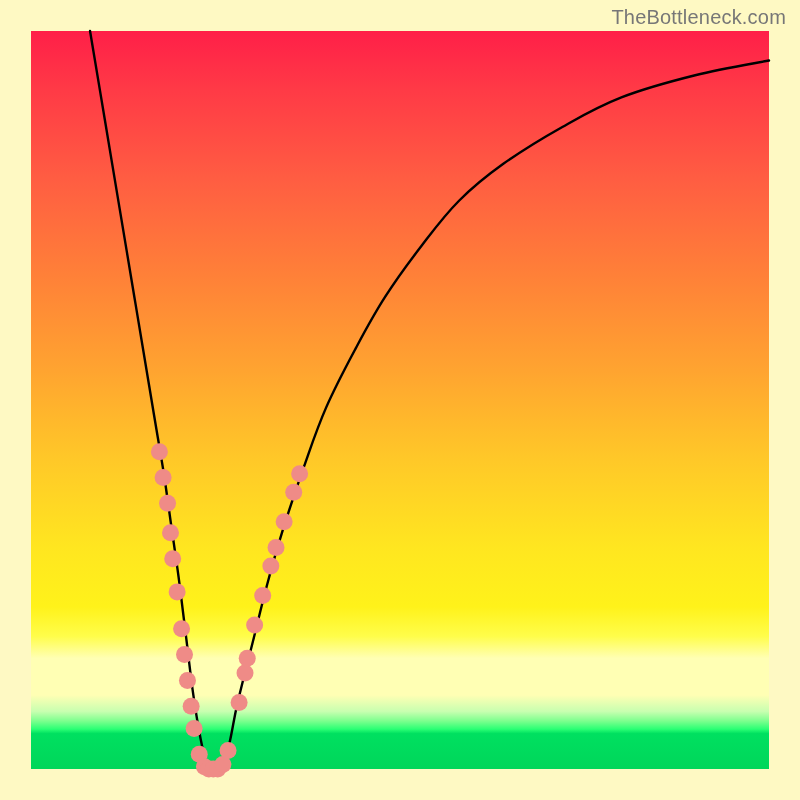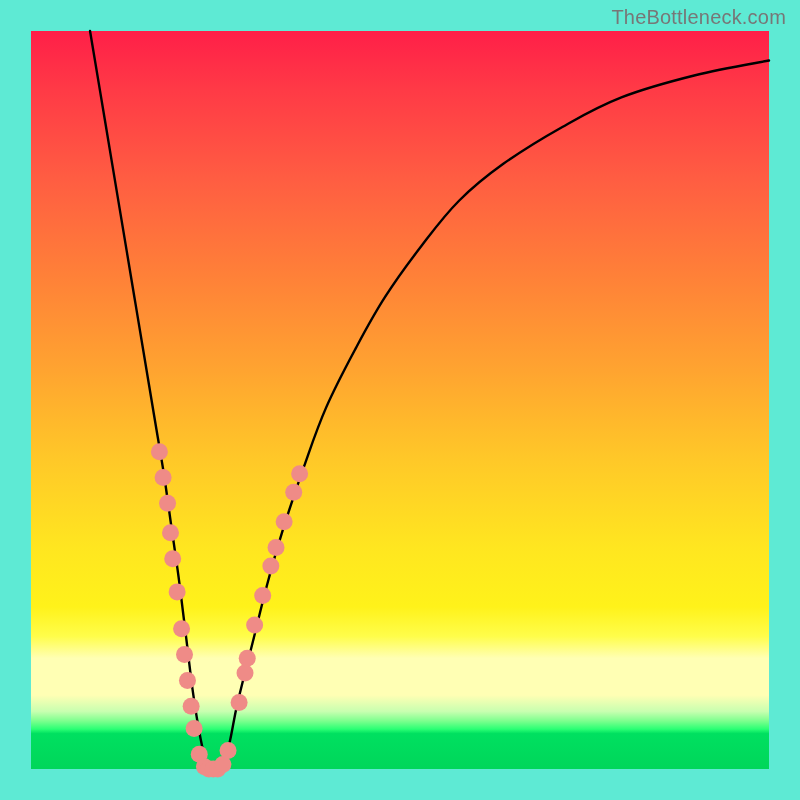--- a/index.html
+++ b/index.html
@@ -7,21 +7,21 @@
     padding: 0;
     width: 800px;
     height: 800px;
     background: #000;
     overflow: hidden;
     font-family: Arial, Helvetica, sans-serif;
   }
   .frame {
     position: absolute;
     inset: 0;
-    background: #5eead4;
+    background: #fef9c3;
   }
   .plot {
     position: absolute;
     left: 31px;
     top: 31px;
     width: 738px;
     height: 738px;
     
     background:
       linear-gradient(

